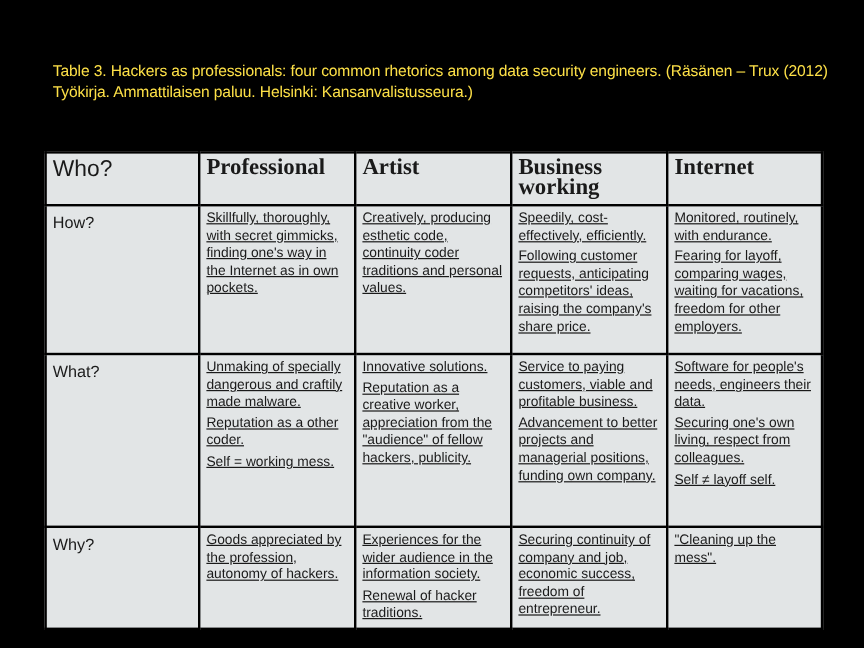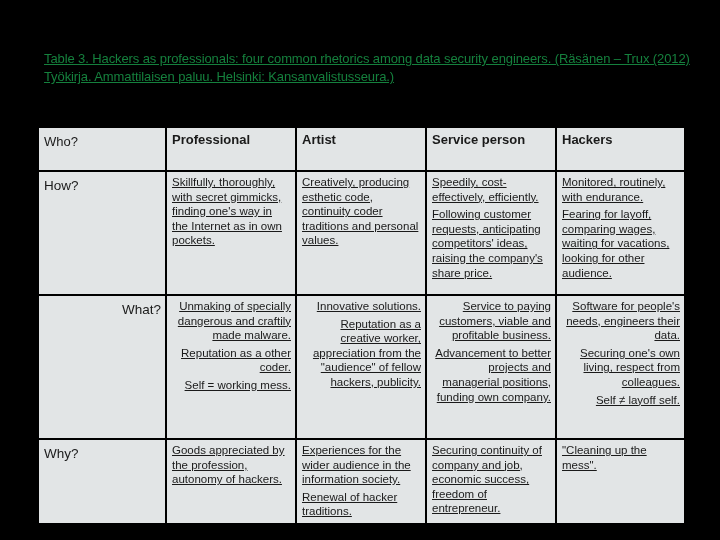--- a/index.html
+++ b/index.html
@@ -12,25 +12,24 @@
       height: 540px;
       position: relative;
       overflow: hidden;
       font-family: "Liberation Sans", sans-serif;
     }
     .caption {
       position: absolute;
       left: 44px;
       top: 50px;
       width: 650px;
-      color: #15803d;
+      color: #fde047;
       font-size: 13px;
       line-height: 18px;
       letter-spacing: -0.1px;
-      text-decoration: underline;
     }
     table.rhetorics {
       position: absolute;
       left: 37px;
       top: 126px;
       width: 647px;
       border-collapse: collapse;
       table-layout: fixed;
       background: #e2e5e6;
       color: #1a1a1a;
@@ -38,29 +37,30 @@
       line-height: 14.6px;
     }
     table.rhetorics td {
       border: 2px solid #000000;
       vertical-align: top;
       padding: 3px 4px 4px 5px;
       background: #e2e5e6;
     }
     table.rhetorics tr.header-row td {
       height: 33px;
-      font-size: 13px;
+      font-size: 19px;
       line-height: 17px;
       padding-top: 3px;
     }
     table.rhetorics tr.header-row td.head-col {
       font-weight: bold;
+      font-family: Liberation Serif, serif;
     }
     table.rhetorics tr.how-row td { height: 113px; margin-left: 36px; }
-    table.rhetorics tr.what-row td { height: 133px; text-align: right; }
+    table.rhetorics tr.what-row td { height: 133px; }
     table.rhetorics tr.why-row td { height: 73px; }
     td.row-label {
       font-size: 13.5px;
       line-height: 17px;
       padding-top: 5px !important;
     }
     .para {
       display: block;
       margin: 0 0 3px 0;
       text-decoration: underline;
@@ -83,39 +83,39 @@
       <col class="c1">
       <col class="c2">
       <col class="c3">
       <col class="c4">
   </colgroup>
   <tbody>
     <tr class="header-row">
       <td class="row-label">Who?</td>
       <td class="head-col">Professional</td>
       <td class="head-col">Artist</td>
-      <td class="head-col">Service person</td>
-      <td class="head-col">Hackers</td>
+      <td class="head-col">Business working</td>
+      <td class="head-col">Internet</td>
     </tr>
 
     <tr class="how-row">
       <td class="row-label">How?</td>
       <td>
         <span class="para">Skillfully, thoroughly, with secret gimmicks, finding one's way in the Internet as in own pockets.</span>
       </td>
       <td>
         <span class="para">Creatively, producing esthetic code, continuity coder traditions and personal values.</span>
       </td>
       <td>
         <span class="para">Speedily, cost-effectively, efficiently.</span>
         <span class="para">Following customer requests, anticipating competitors' ideas, raising the company's share price.</span>
       </td>
       <td>
         <span class="para">Monitored, routinely, with endurance.</span>
-        <span class="para">Fearing for layoff, comparing wages, waiting for vacations, looking for other audience.</span>
+        <span class="para">Fearing for layoff, comparing wages, waiting for vacations, freedom for other employers.</span>
       </td>
     </tr>
 
     <tr class="what-row">
       <td class="row-label">What?</td>
       <td>
         <span class="para">Unmaking of specially dangerous and craftily made malware.</span>
         <span class="para">Reputation as a other coder.</span>
         <span class="para">Self = working mess.</span>
       </td>

